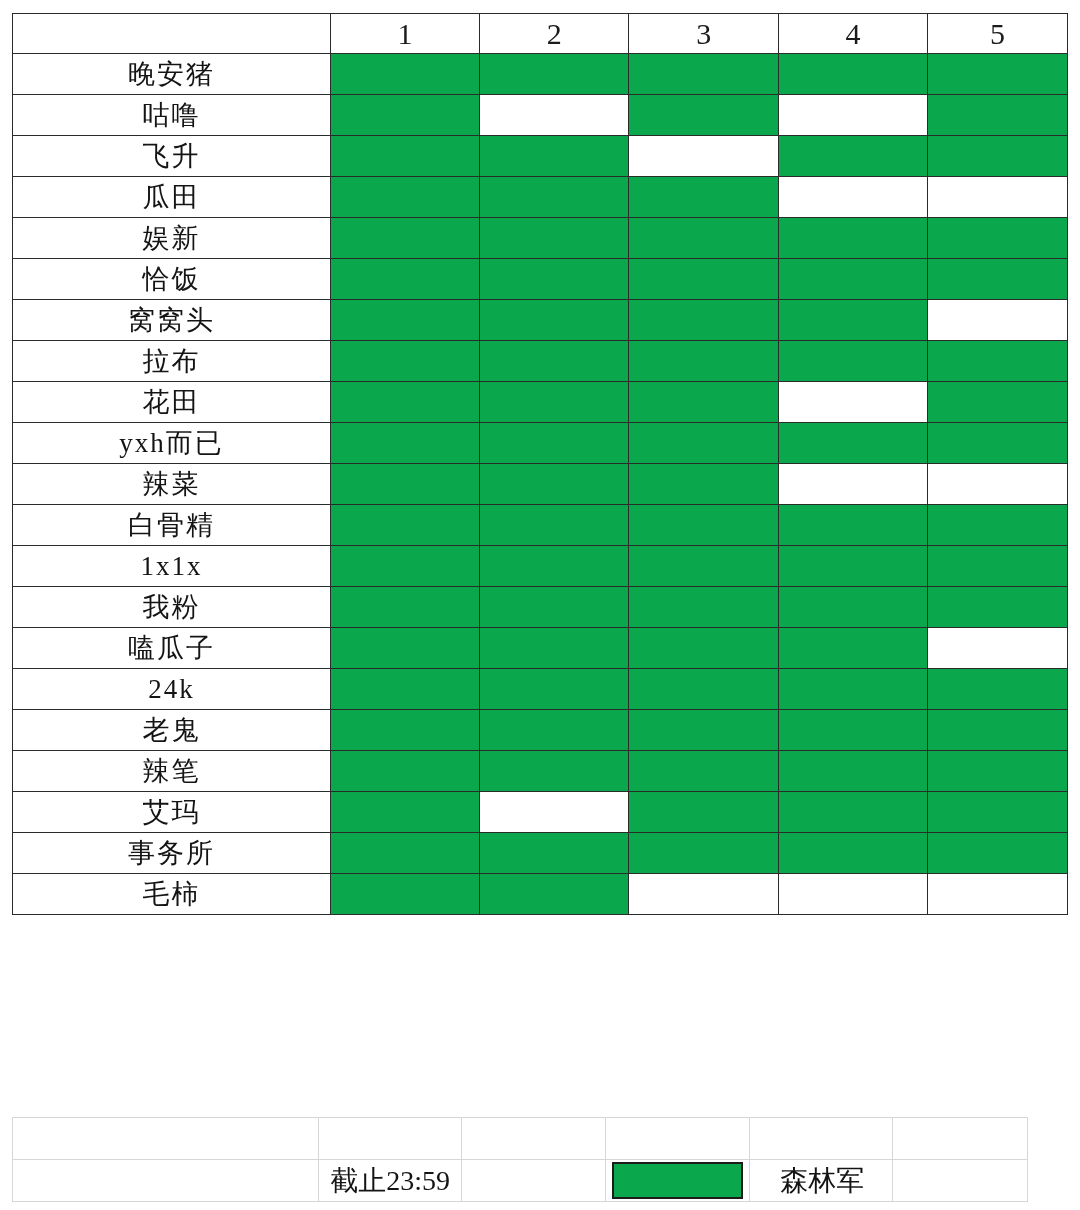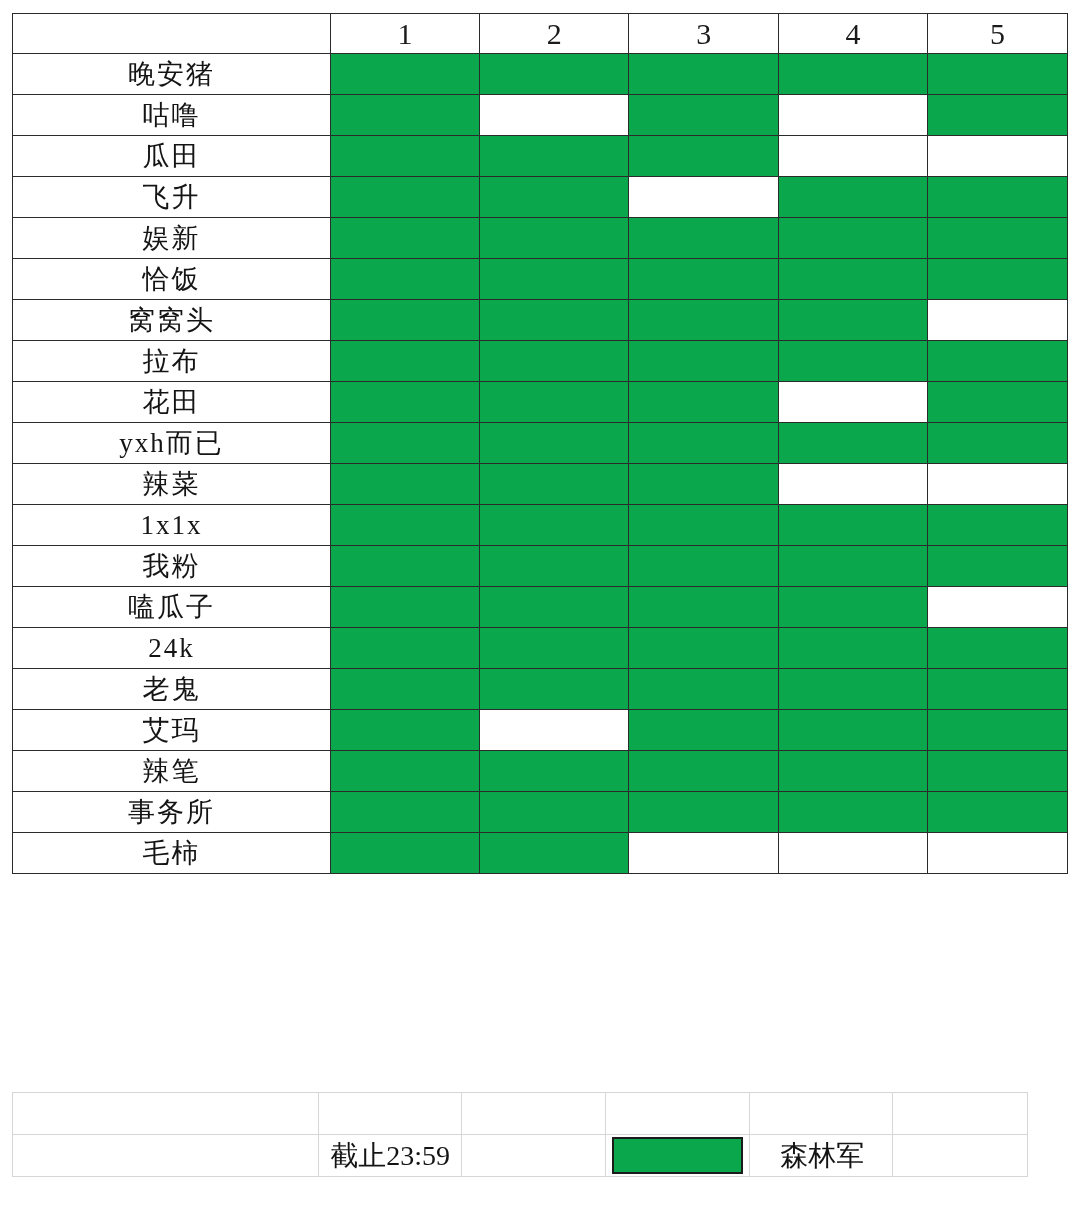--- a/index.html
+++ b/index.html
@@ -65,21 +65,21 @@
     font-family: "Liberation Serif", "DejaVu Serif", serif;
   }
 
   td.cell-on  { background: #0aa74c; }
   td.cell-off { background: #ffffff; }
 
   
   #footer-table {
     position: absolute;
     left: 12px;
-    top: 1092px;
+    top: 1117px;
     width: 1016px;
     border-collapse: collapse;
     table-layout: fixed;
   }
   #footer-table td {
     border: 1px solid #d6d6d6;
     padding: 0;
     margin: 0;
     height: 41px;
     background: #ffffff;
@@ -154,36 +154,36 @@
         </tr>
         <tr>
           <td class="row-label">咕噜</td>
           <td class="cell-on" style="background: rgb(10, 167, 76);"></td>
           <td class="cell-off"></td>
           <td class="cell-on" style="background: rgb(10, 167, 76);"></td>
           <td class="cell-off"></td>
           <td class="cell-on" style="background: rgb(10, 167, 76);"></td>
         </tr>
         <tr>
+          <td class="row-label">飞升</td>
+          <td class="cell-on" style="background: rgb(10, 167, 76);"></td>
+          <td class="cell-on" style="background: rgb(10, 167, 76);"></td>
+          <td class="cell-off"></td>
+          <td class="cell-on" style="background: rgb(10, 167, 76);"></td>
+          <td class="cell-on" style="background: rgb(10, 167, 76);"></td>
+        </tr>
+        <tr>
           <td class="row-label">瓜田</td>
           <td class="cell-on" style="background: rgb(10, 167, 76);"></td>
           <td class="cell-on" style="background: rgb(10, 167, 76);"></td>
           <td class="cell-on" style="background: rgb(10, 167, 76);"></td>
           <td class="cell-off"></td>
           <td class="cell-off"></td>
         </tr>
         <tr>
-          <td class="row-label">飞升</td>
-          <td class="cell-on" style="background: rgb(10, 167, 76);"></td>
-          <td class="cell-on" style="background: rgb(10, 167, 76);"></td>
-          <td class="cell-off"></td>
-          <td class="cell-on" style="background: rgb(10, 167, 76);"></td>
-          <td class="cell-on" style="background: rgb(10, 167, 76);"></td>
-        </tr>
-        <tr>
           <td class="row-label">娱新</td>
           <td class="cell-on" style="background: rgb(10, 167, 76);"></td>
           <td class="cell-on" style="background: rgb(10, 167, 76);"></td>
           <td class="cell-on" style="background: rgb(10, 167, 76);"></td>
           <td class="cell-on" style="background: rgb(10, 167, 76);"></td>
           <td class="cell-on" style="background: rgb(10, 167, 76);"></td>
         </tr>
         <tr>
           <td class="row-label">恰饭</td>
           <td class="cell-on" style="background: rgb(10, 167, 76);"></td>
@@ -226,20 +226,28 @@
         </tr>
         <tr>
           <td class="row-label">辣菜</td>
           <td class="cell-on" style="background: rgb(10, 167, 76);"></td>
           <td class="cell-on" style="background: rgb(10, 167, 76);"></td>
           <td class="cell-on" style="background: rgb(10, 167, 76);"></td>
           <td class="cell-off"></td>
           <td class="cell-off"></td>
         </tr>
         <tr>
+          <td class="row-label">白骨精</td>
+          <td class="cell-on" style="background: rgb(10, 167, 76);"></td>
+          <td class="cell-on" style="background: rgb(10, 167, 76);"></td>
+          <td class="cell-on" style="background: rgb(10, 167, 76);"></td>
+          <td class="cell-on" style="background: rgb(10, 167, 76);"></td>
+          <td class="cell-on" style="background: rgb(10, 167, 76);"></td>
+        </tr>
+        <tr>
           <td class="row-label">1x1x</td>
           <td class="cell-on" style="background: rgb(10, 167, 76);"></td>
           <td class="cell-on" style="background: rgb(10, 167, 76);"></td>
           <td class="cell-on" style="background: rgb(10, 167, 76);"></td>
           <td class="cell-on" style="background: rgb(10, 167, 76);"></td>
           <td class="cell-on" style="background: rgb(10, 167, 76);"></td>
         </tr>
         <tr>
           <td class="row-label">我粉</td>
           <td class="cell-on" style="background: rgb(10, 167, 76);"></td>
@@ -266,31 +274,31 @@
         </tr>
         <tr>
           <td class="row-label">老鬼</td>
           <td class="cell-on" style="background: rgb(10, 167, 76);"></td>
           <td class="cell-on" style="background: rgb(10, 167, 76);"></td>
           <td class="cell-on" style="background: rgb(10, 167, 76);"></td>
           <td class="cell-on" style="background: rgb(10, 167, 76);"></td>
           <td class="cell-on" style="background: rgb(10, 167, 76);"></td>
         </tr>
         <tr>
+          <td class="row-label">辣笔</td>
+          <td class="cell-on" style="background: rgb(10, 167, 76);"></td>
+          <td class="cell-on" style="background: rgb(10, 167, 76);"></td>
+          <td class="cell-on" style="background: rgb(10, 167, 76);"></td>
+          <td class="cell-on" style="background: rgb(10, 167, 76);"></td>
+          <td class="cell-on" style="background: rgb(10, 167, 76);"></td>
+        </tr>
+        <tr>
           <td class="row-label">艾玛</td>
           <td class="cell-on" style="background: rgb(10, 167, 76);"></td>
           <td class="cell-off"></td>
-          <td class="cell-on" style="background: rgb(10, 167, 76);"></td>
-          <td class="cell-on" style="background: rgb(10, 167, 76);"></td>
-          <td class="cell-on" style="background: rgb(10, 167, 76);"></td>
-        </tr>
-        <tr>
-          <td class="row-label">辣笔</td>
-          <td class="cell-on" style="background: rgb(10, 167, 76);"></td>
-          <td class="cell-on" style="background: rgb(10, 167, 76);"></td>
           <td class="cell-on" style="background: rgb(10, 167, 76);"></td>
           <td class="cell-on" style="background: rgb(10, 167, 76);"></td>
           <td class="cell-on" style="background: rgb(10, 167, 76);"></td>
         </tr>
         <tr>
           <td class="row-label">事务所</td>
           <td class="cell-on" style="background: rgb(10, 167, 76);"></td>
           <td class="cell-on" style="background: rgb(10, 167, 76);"></td>
           <td class="cell-on" style="background: rgb(10, 167, 76);"></td>
           <td class="cell-on" style="background: rgb(10, 167, 76);"></td>

